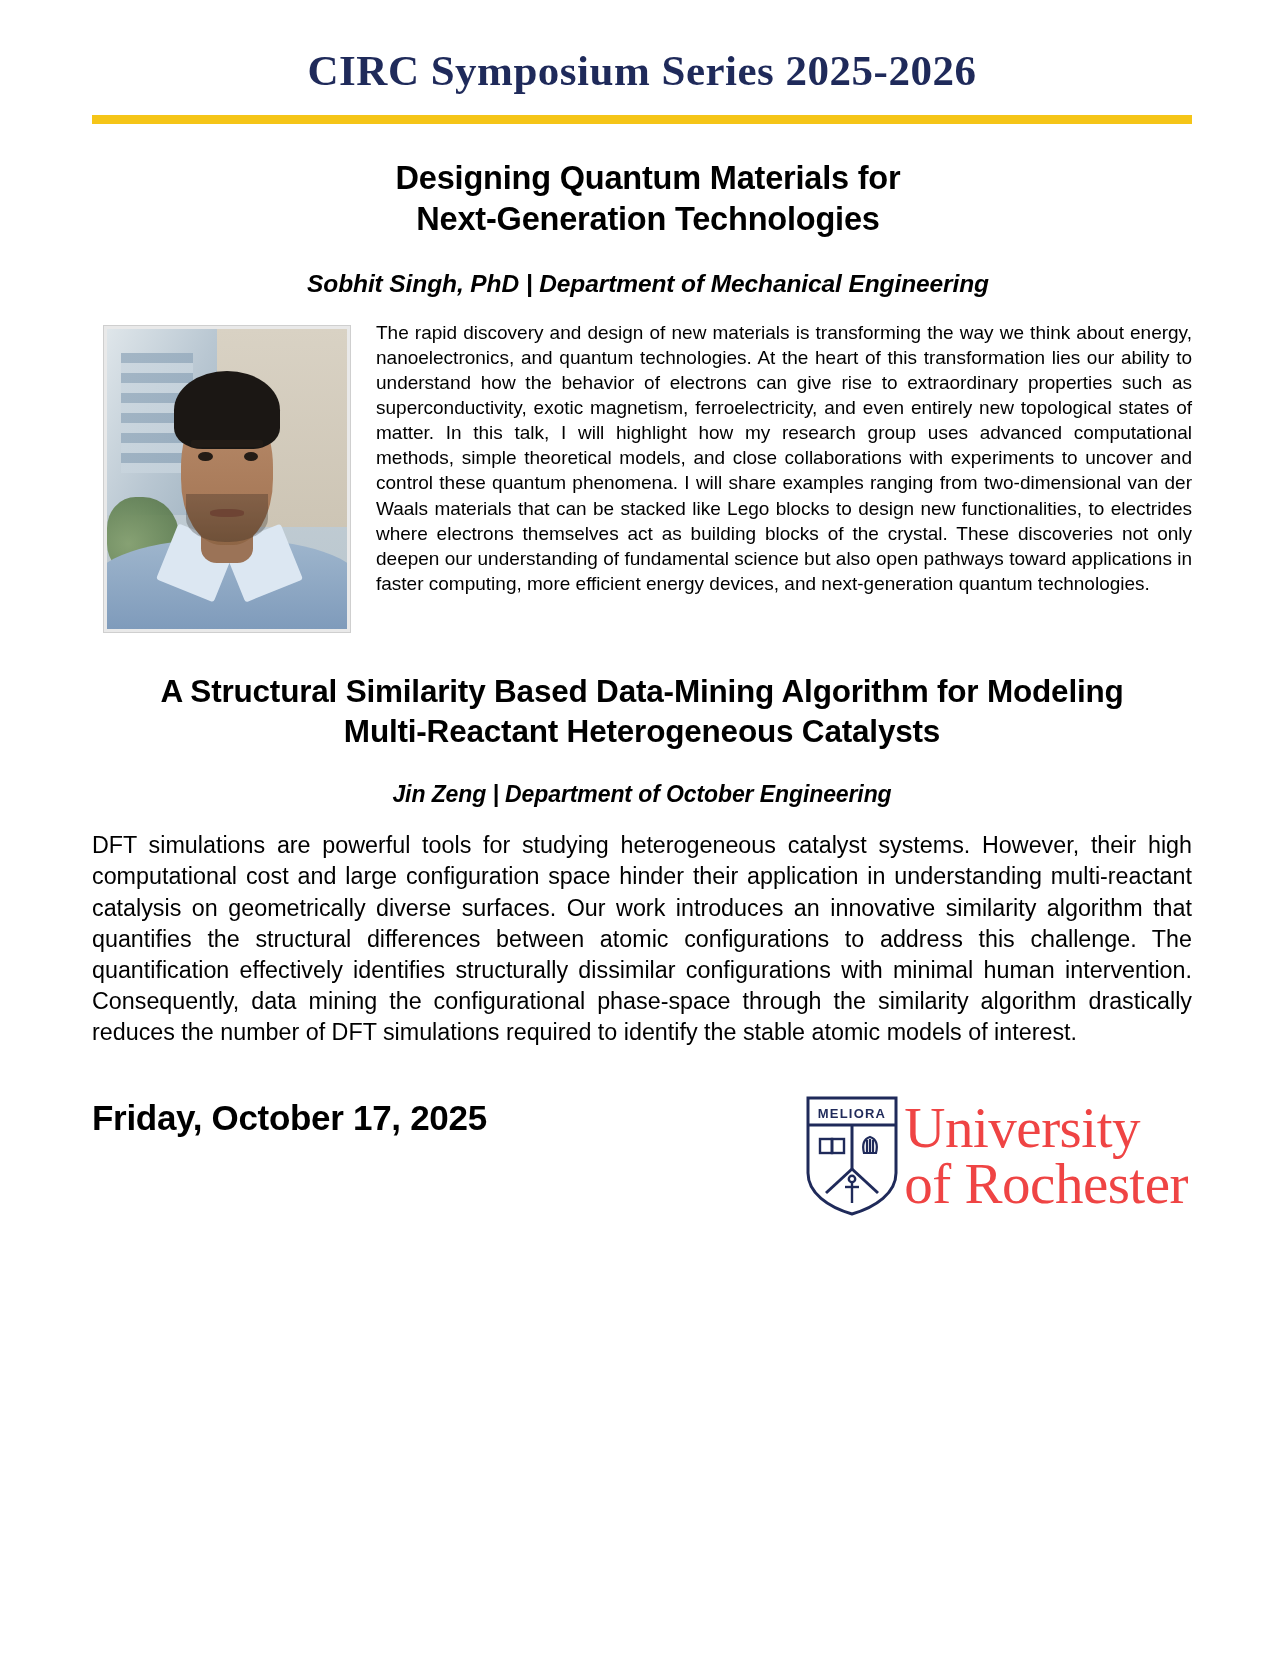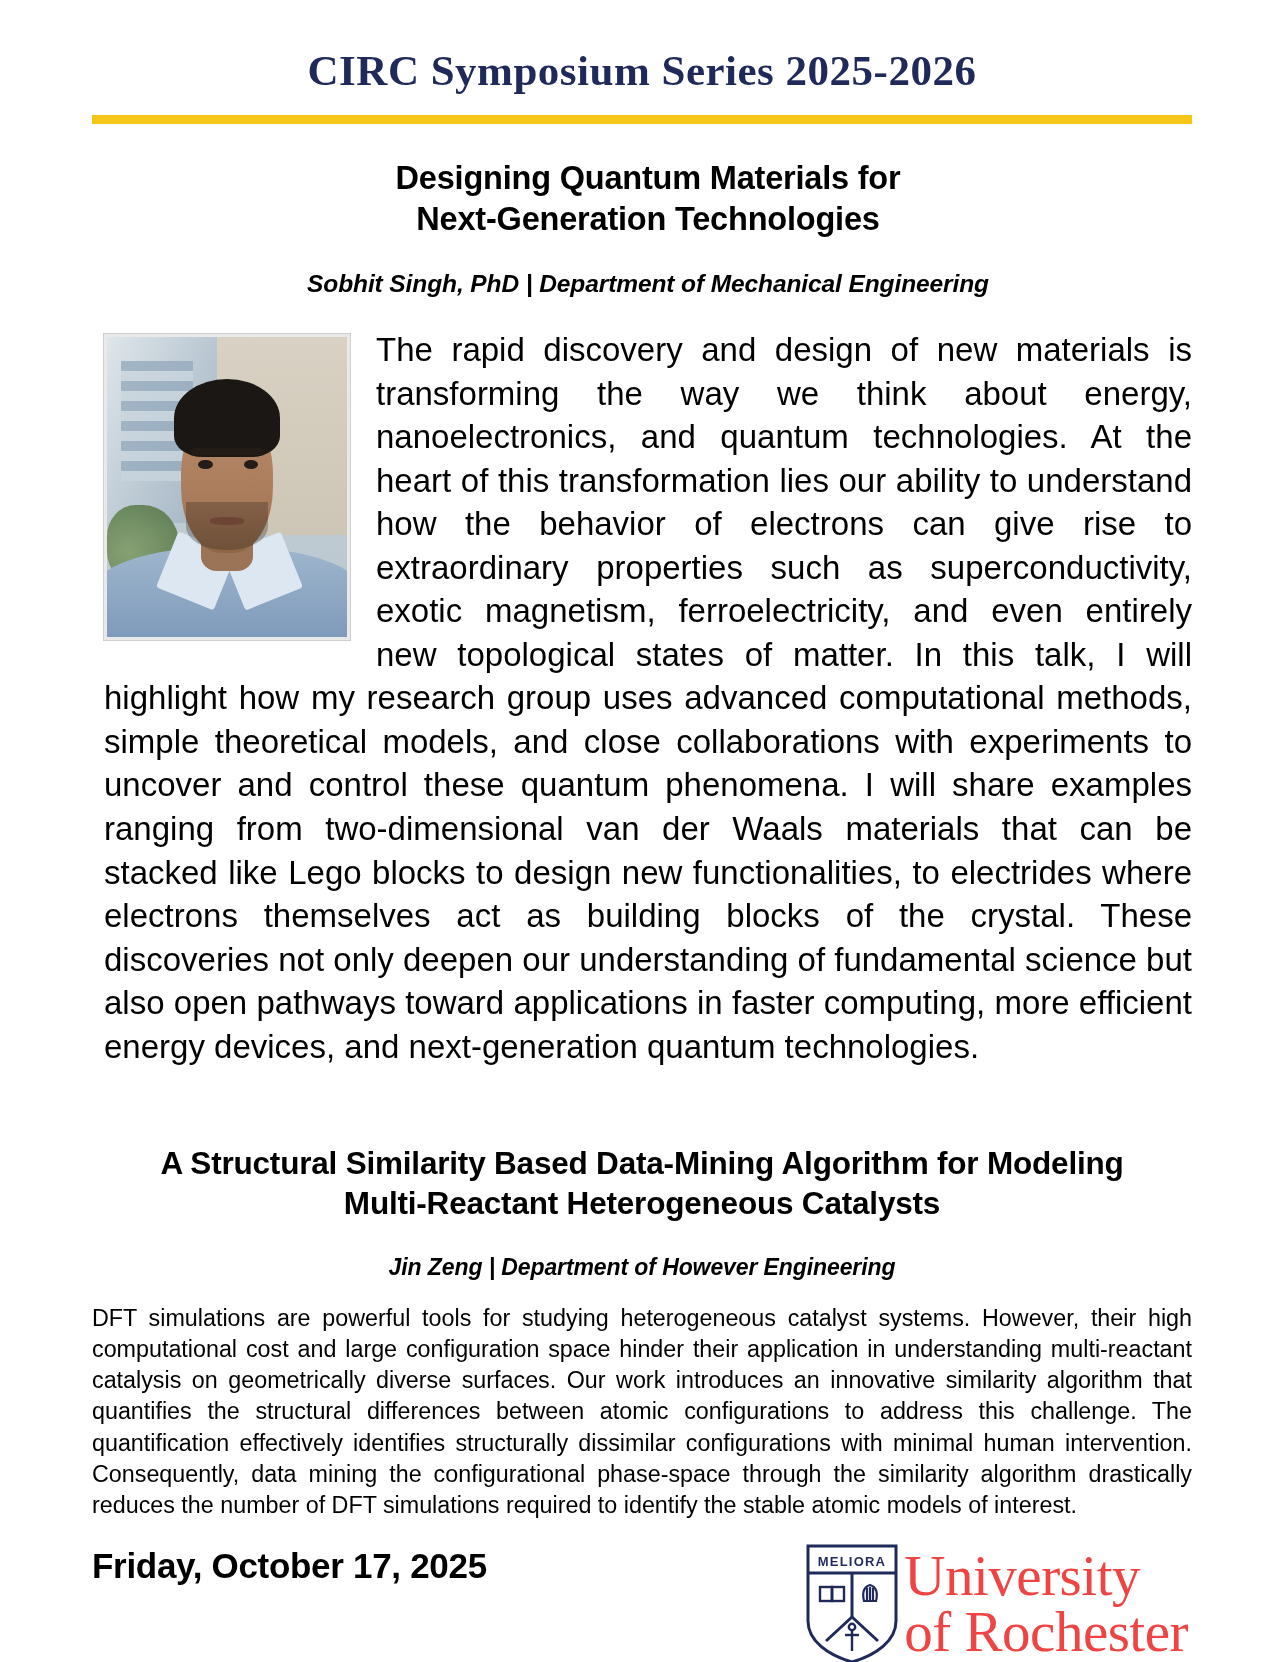--- a/index.html
+++ b/index.html
@@ -49,22 +49,22 @@
   .byline{
     text-align:center;
     font-weight:bold;
     font-style:italic;
     font-size:24.5px;
     margin-top:30px;
     letter-spacing:-0.1px;
   }
 
   .abstract-block{
-    margin-top:30px;
-    font-size:33px;
+    margin-top:22px;
+    font-size:19px;
     line-height:1.32;
     text-align:justify;
   }
   .photo{
     float:left;
     width:240px;height:300px;
     margin:6px 26px 6px 0;
     border:3px solid #e9e9e9;
     box-shadow:0 0 0 1px #cfcfcf;
     background:#cfd8dd;
@@ -111,21 +111,21 @@
     background:rgba(30,24,20,.28);border-radius:0 0 48% 48%;}
 
   
   .talk2{ margin-top:76px; }
   .talk2 .talk-title{ font-size:31.5px; }
   .talk2 .byline{ font-size:23px; margin-top:30px; }
   .talk2 .abstract-block{ margin-top:22px; font-size:23.3px; line-height:1.34; }
 
   
   .footer{
-    margin-top:16px;
+    margin-top:40px;
     display:flex;
     align-items:flex-start;
     justify-content:space-between;
   }
   .event{
     font-weight:bold;
     font-size:35px;
     line-height:1.33;
     letter-spacing:-0.3px;
     padding-top:6px;
@@ -189,21 +189,21 @@
     </div>
   </div>
 
   <div class="talk2">
 
     <div class="talk-title">
       <span class="ln">A Structural Similarity Based Data-Mining Algorithm for Modeling</span>
       <span class="ln">Multi-Reactant Heterogeneous Catalysts</span>
     </div>
 
-    <div class="byline">Jin Zeng | Department of However Engineering</div>
+    <div class="byline">Jin Zeng | Department of October Engineering</div>
 
     <div class="abstract-block">
       <span>DFT simulations are powerful tools for studying heterogeneous catalyst systems. However, their high computational cost and large configuration space hinder their application in understanding multi-reactant catalysis on geometrically diverse surfaces. Our work introduces an innovative similarity algorithm that quantifies the structural differences between atomic configurations to address this challenge. The quantification effectively identifies structurally dissimilar configurations with minimal human intervention. Consequently, data mining the configurational phase-space through the similarity algorithm drastically reduces the number of DFT simulations required to identify the stable atomic models of interest.</span>
     </div>
   </div>
 
   <div class="footer">
 
     <div class="event">
       <span>Friday, October 17, 2025</span>

